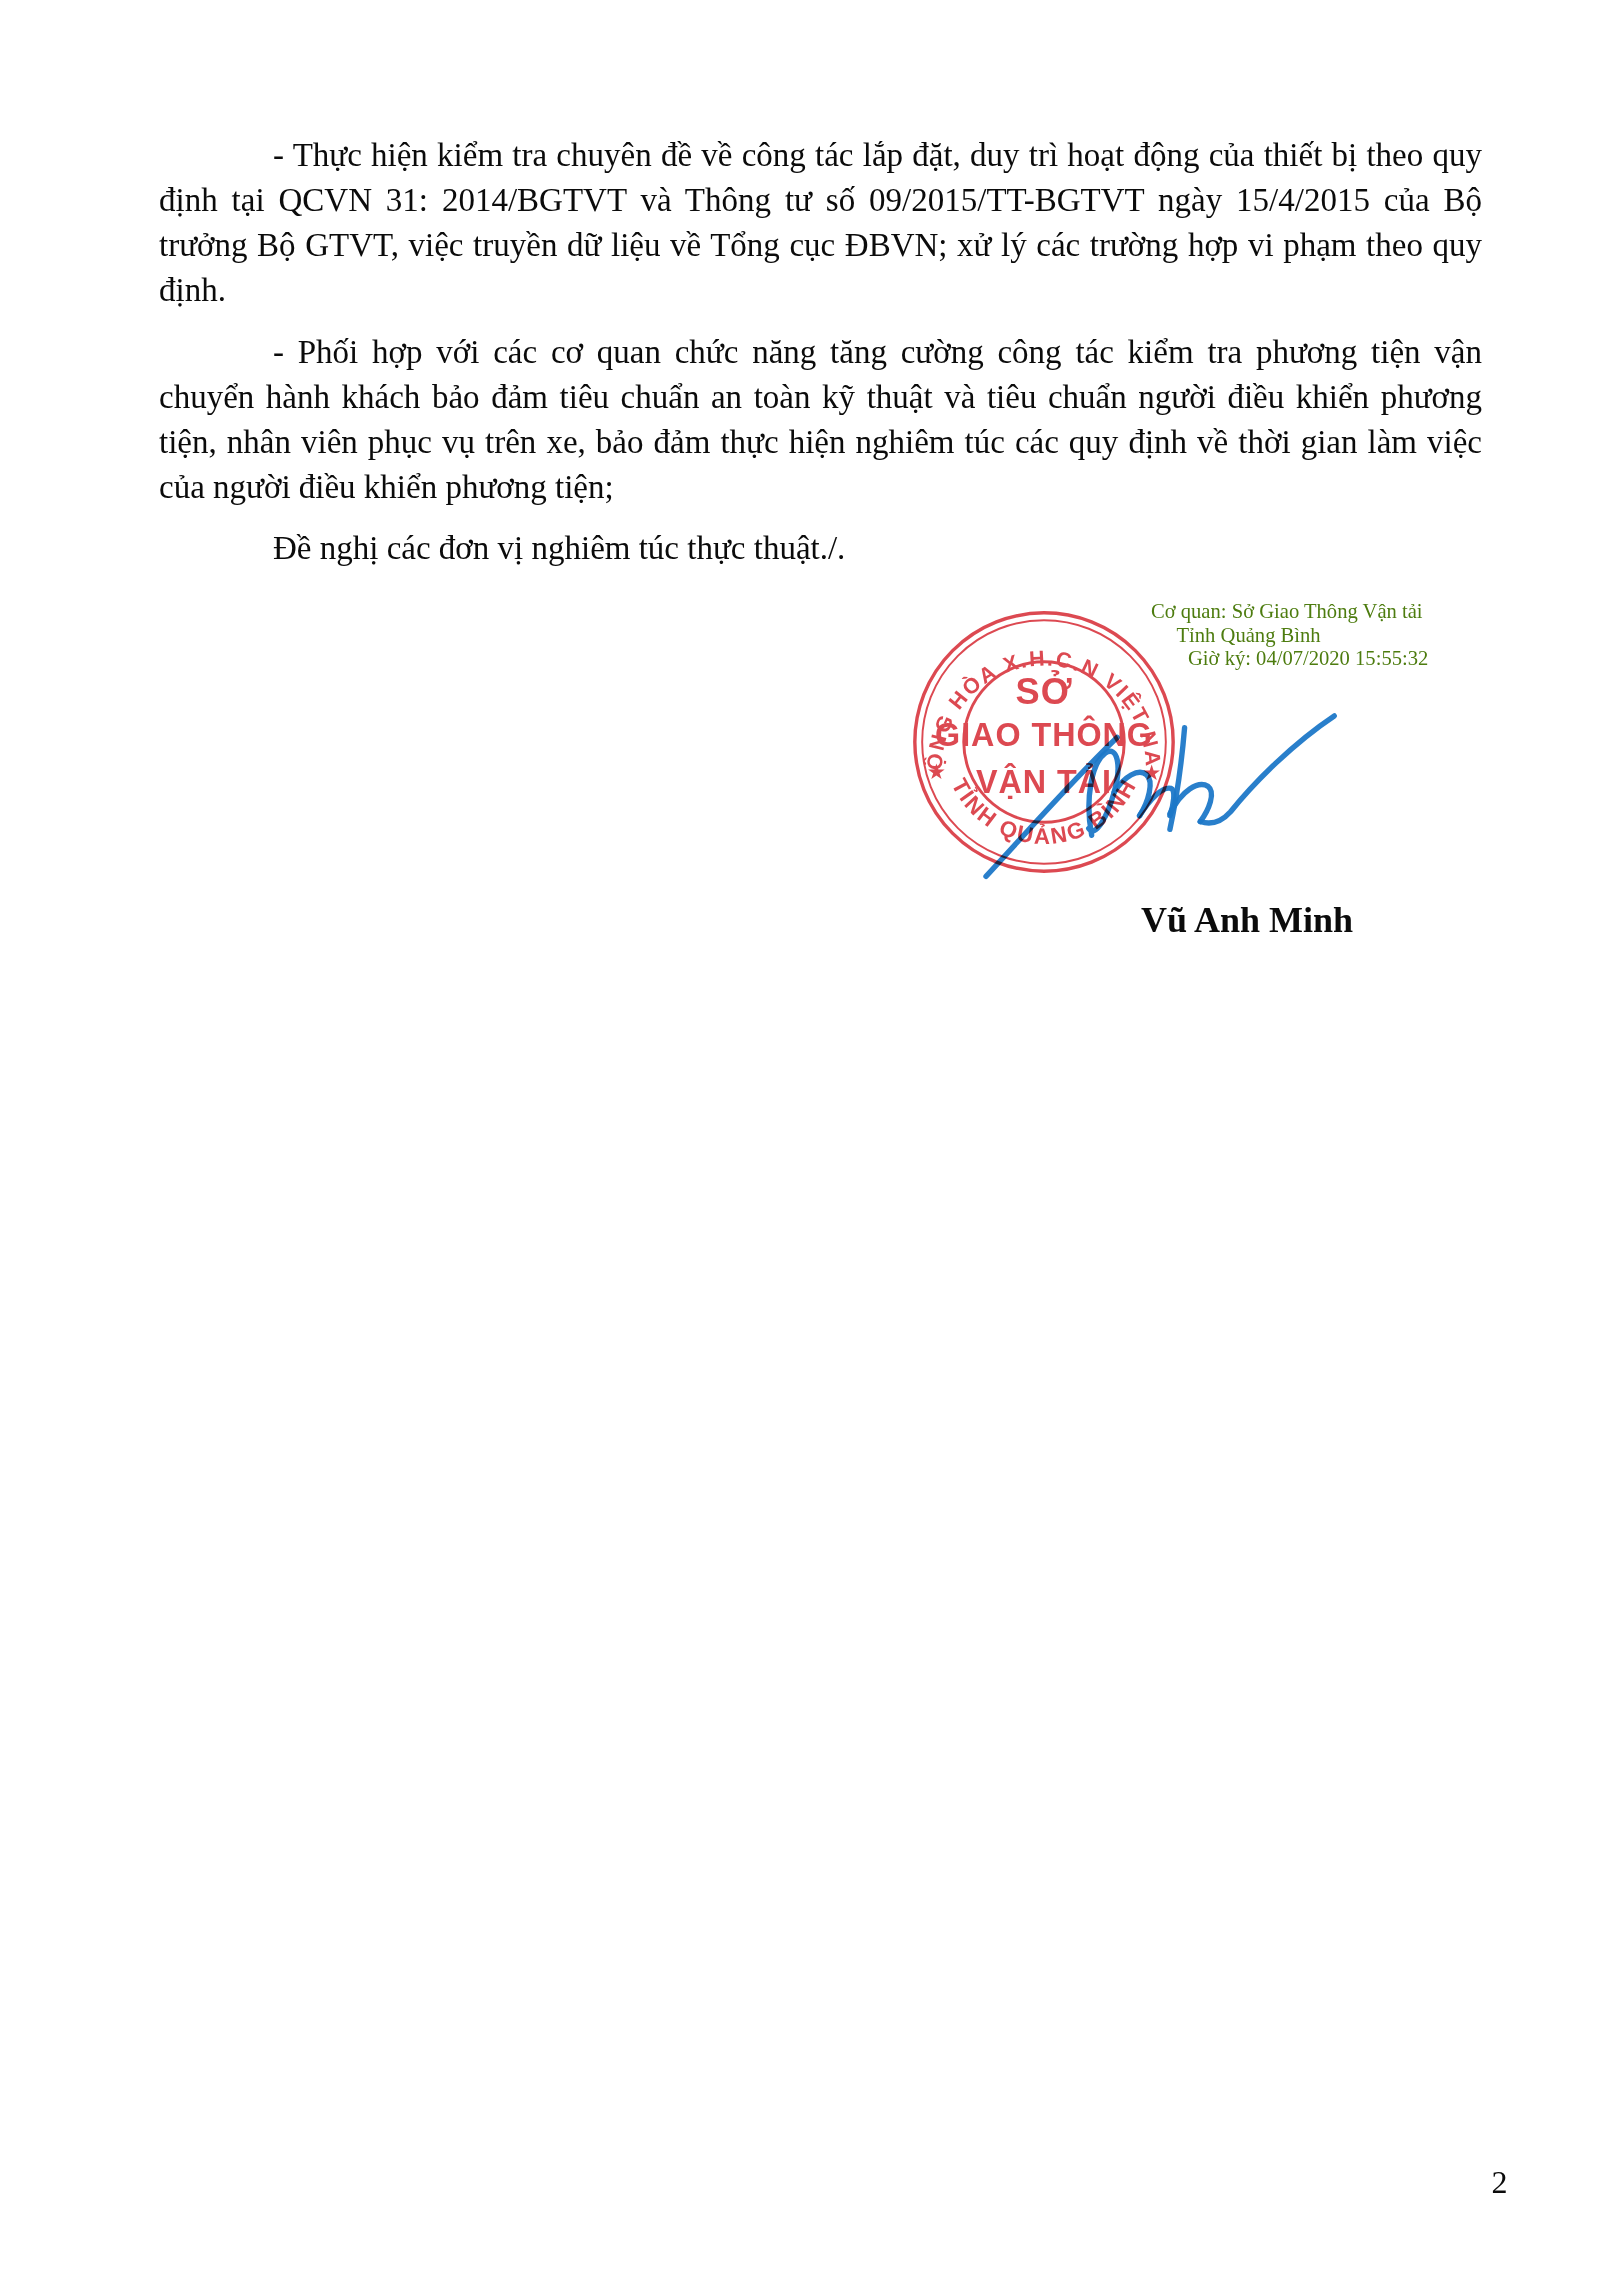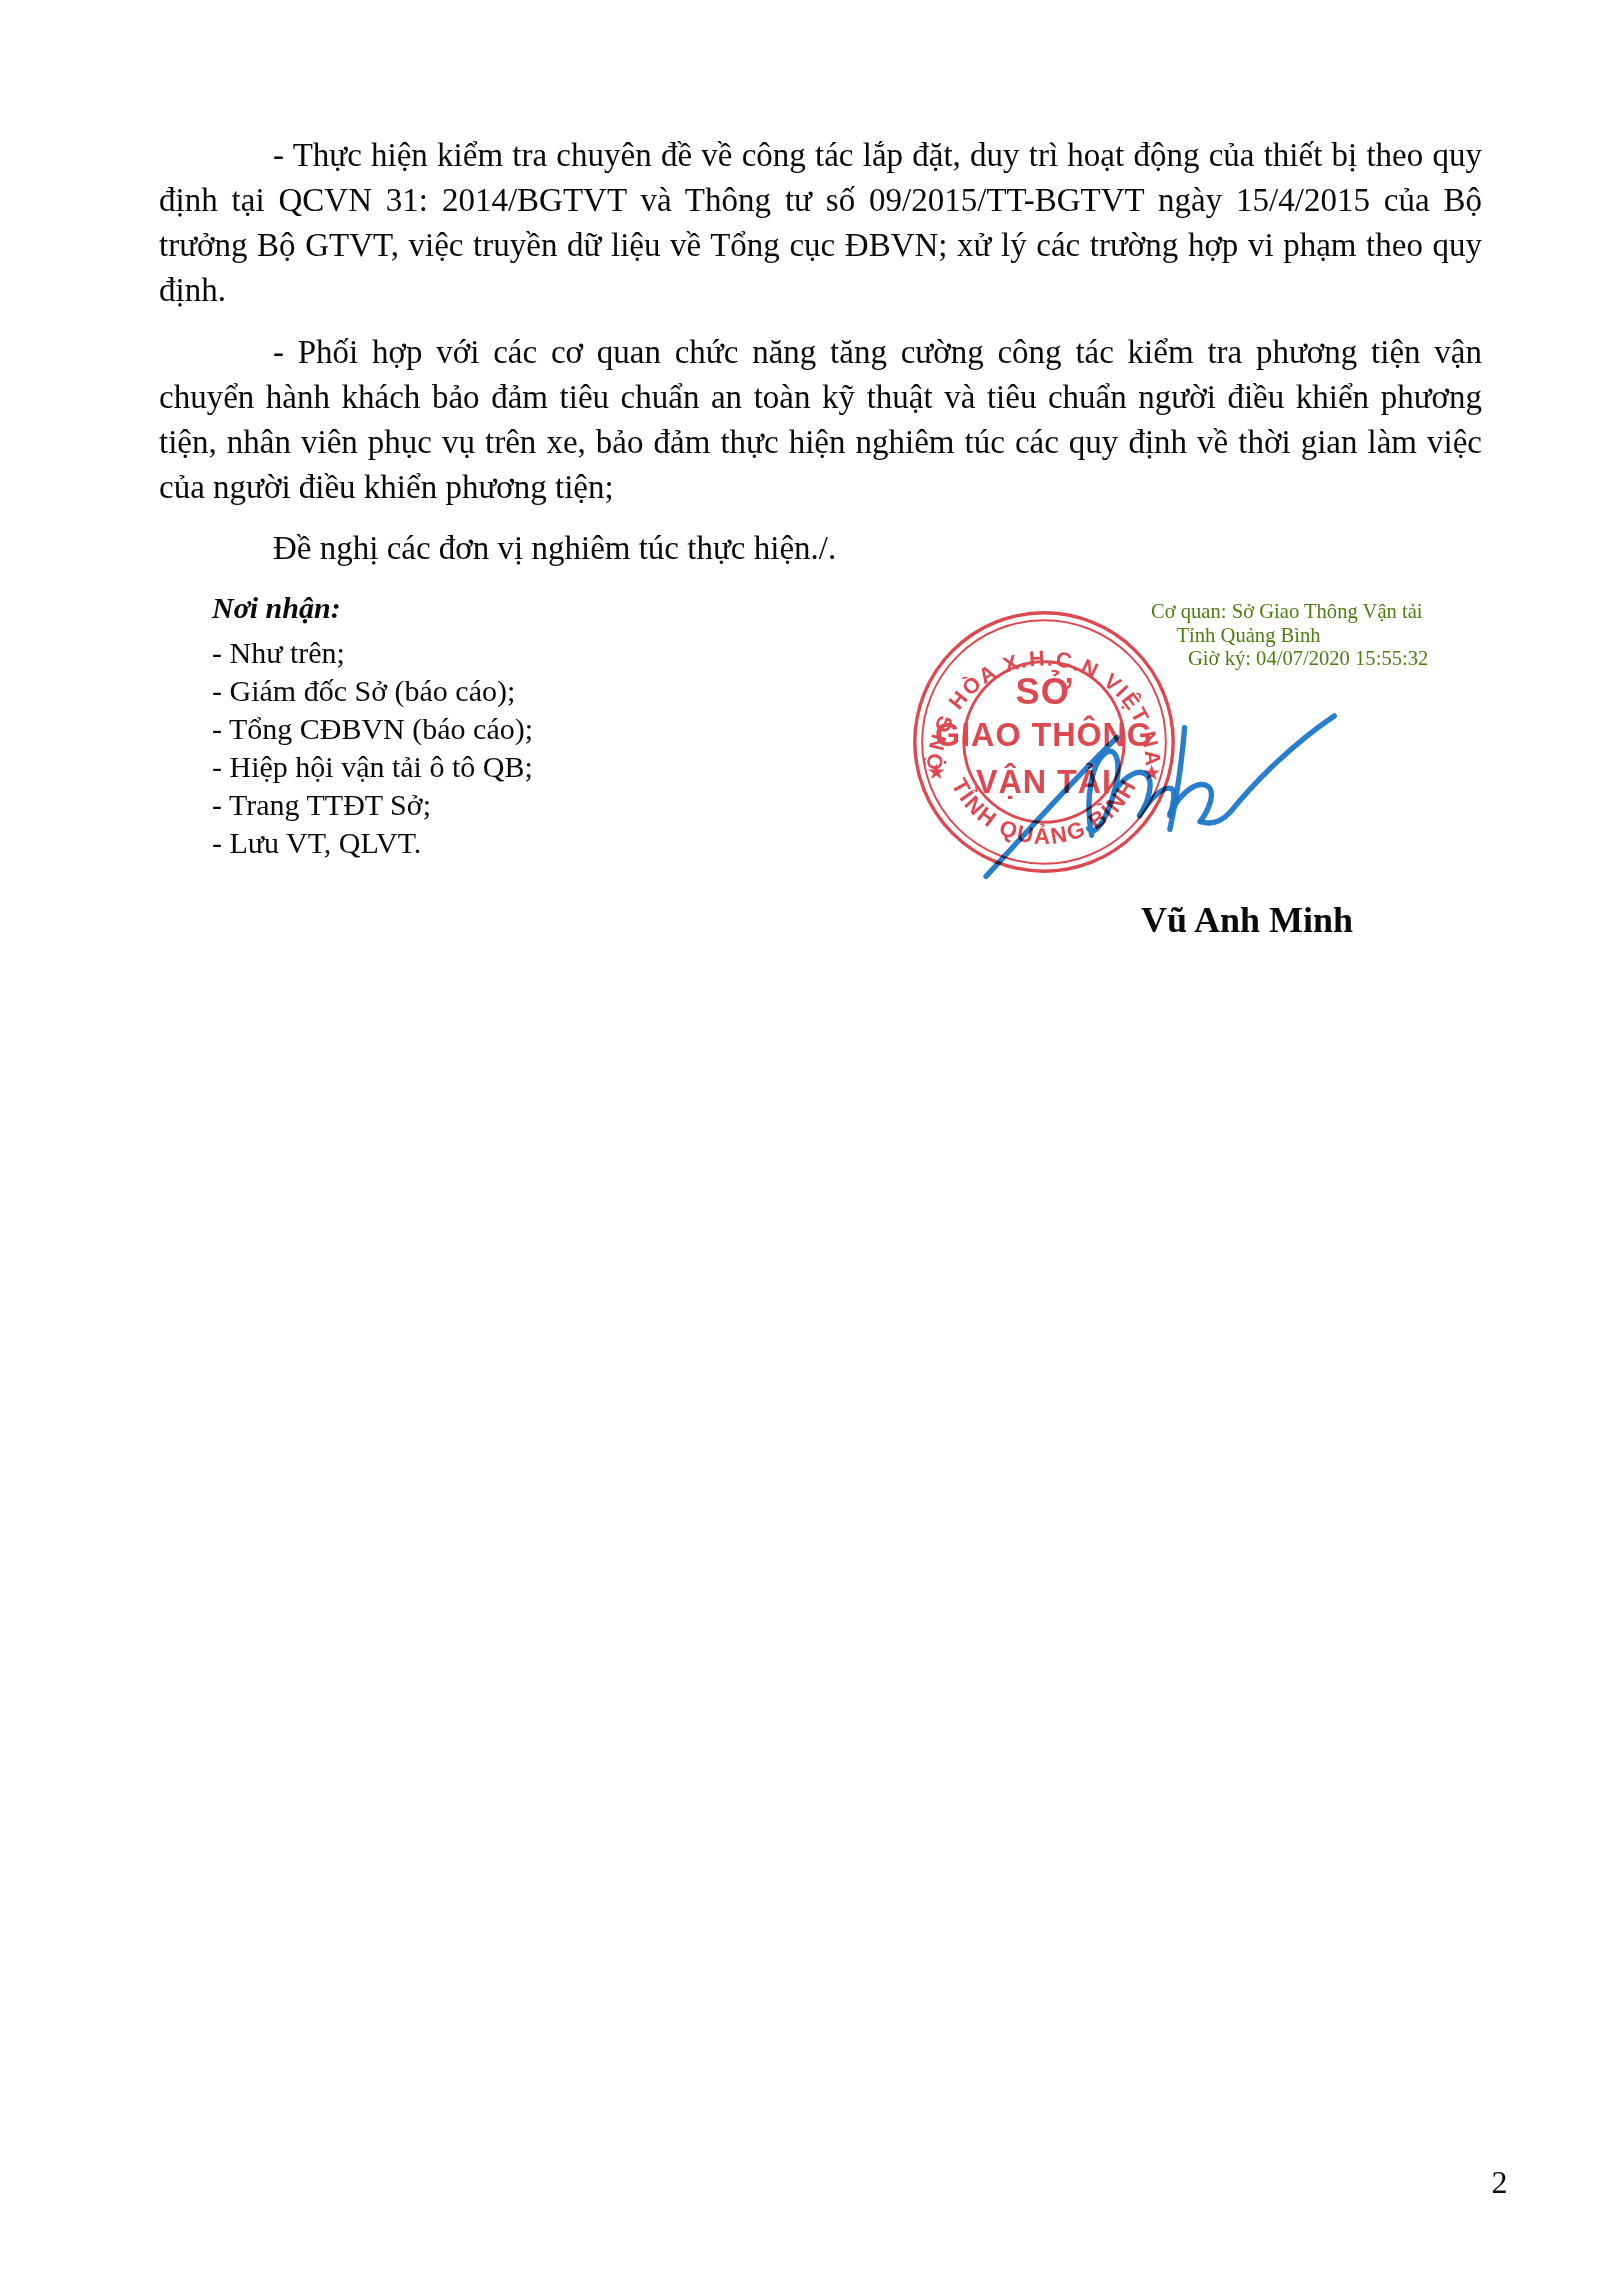--- a/index.html
+++ b/index.html
@@ -58,32 +58,23 @@
   }
 </style>
 </head>
 <body>
 
 <div class="page">
 
   <div class="body-text">
     <p class="para">- Thực hiện kiểm tra chuyên đề về công tác lắp đặt, duy trì hoạt động của thiết bị theo quy định tại QCVN 31: 2014/BGTVT và Thông tư số 09/2015/TT-BGTVT ngày 15/4/2015 của Bộ trưởng Bộ GTVT, việc truyền dữ liệu về Tổng cục ĐBVN; xử lý các trường hợp vi phạm theo quy định.</p>
     <p class="para">- Phối hợp với các cơ quan chức năng tăng cường công tác kiểm tra phương tiện vận chuyển hành khách bảo đảm tiêu chuẩn an toàn kỹ thuật và tiêu chuẩn người điều khiển phương tiện, nhân viên phục vụ trên xe, bảo đảm thực hiện nghiêm túc các quy định về thời gian làm việc của người điều khiển phương tiện;</p>
-    <p class="para closing">Đề nghị các đơn vị nghiêm túc thực hiện./.</p>
+    <p class="para closing">Đề nghị các đơn vị nghiêm túc thực thuật./.</p>
   </div>
 
-  <div class="recipients">
-    <div class="recipients-heading">Nơi nhận:</div>
-    <div class="recipient-item">- Như trên;</div>
-    <div class="recipient-item">- Giám đốc Sở (báo cáo);</div>
-    <div class="recipient-item">- Tổng CĐBVN (báo cáo);</div>
-    <div class="recipient-item">- Hiệp hội vận tải ô tô QB;</div>
-    <div class="recipient-item">- Trang TTĐT Sở;</div>
-    <div class="recipient-item">- Lưu VT, QLVT.</div>
-  </div>
 
   <div class="digital-sig">
     <div class="ds1">Cơ quan: Sở Giao Thông Vận tải</div>
     <div class="ds2">Tỉnh Quảng Bình</div>
     <div class="ds3">Giờ ký: 04/07/2020 15:55:32</div>
   </div>
 
 
   <svg class="seal-svg" viewBox="0 0 280 280" aria-hidden="true">
     <circle cx="140" cy="140" r="132" fill="none" stroke="#da3b44" stroke-width="3.5"></circle>

